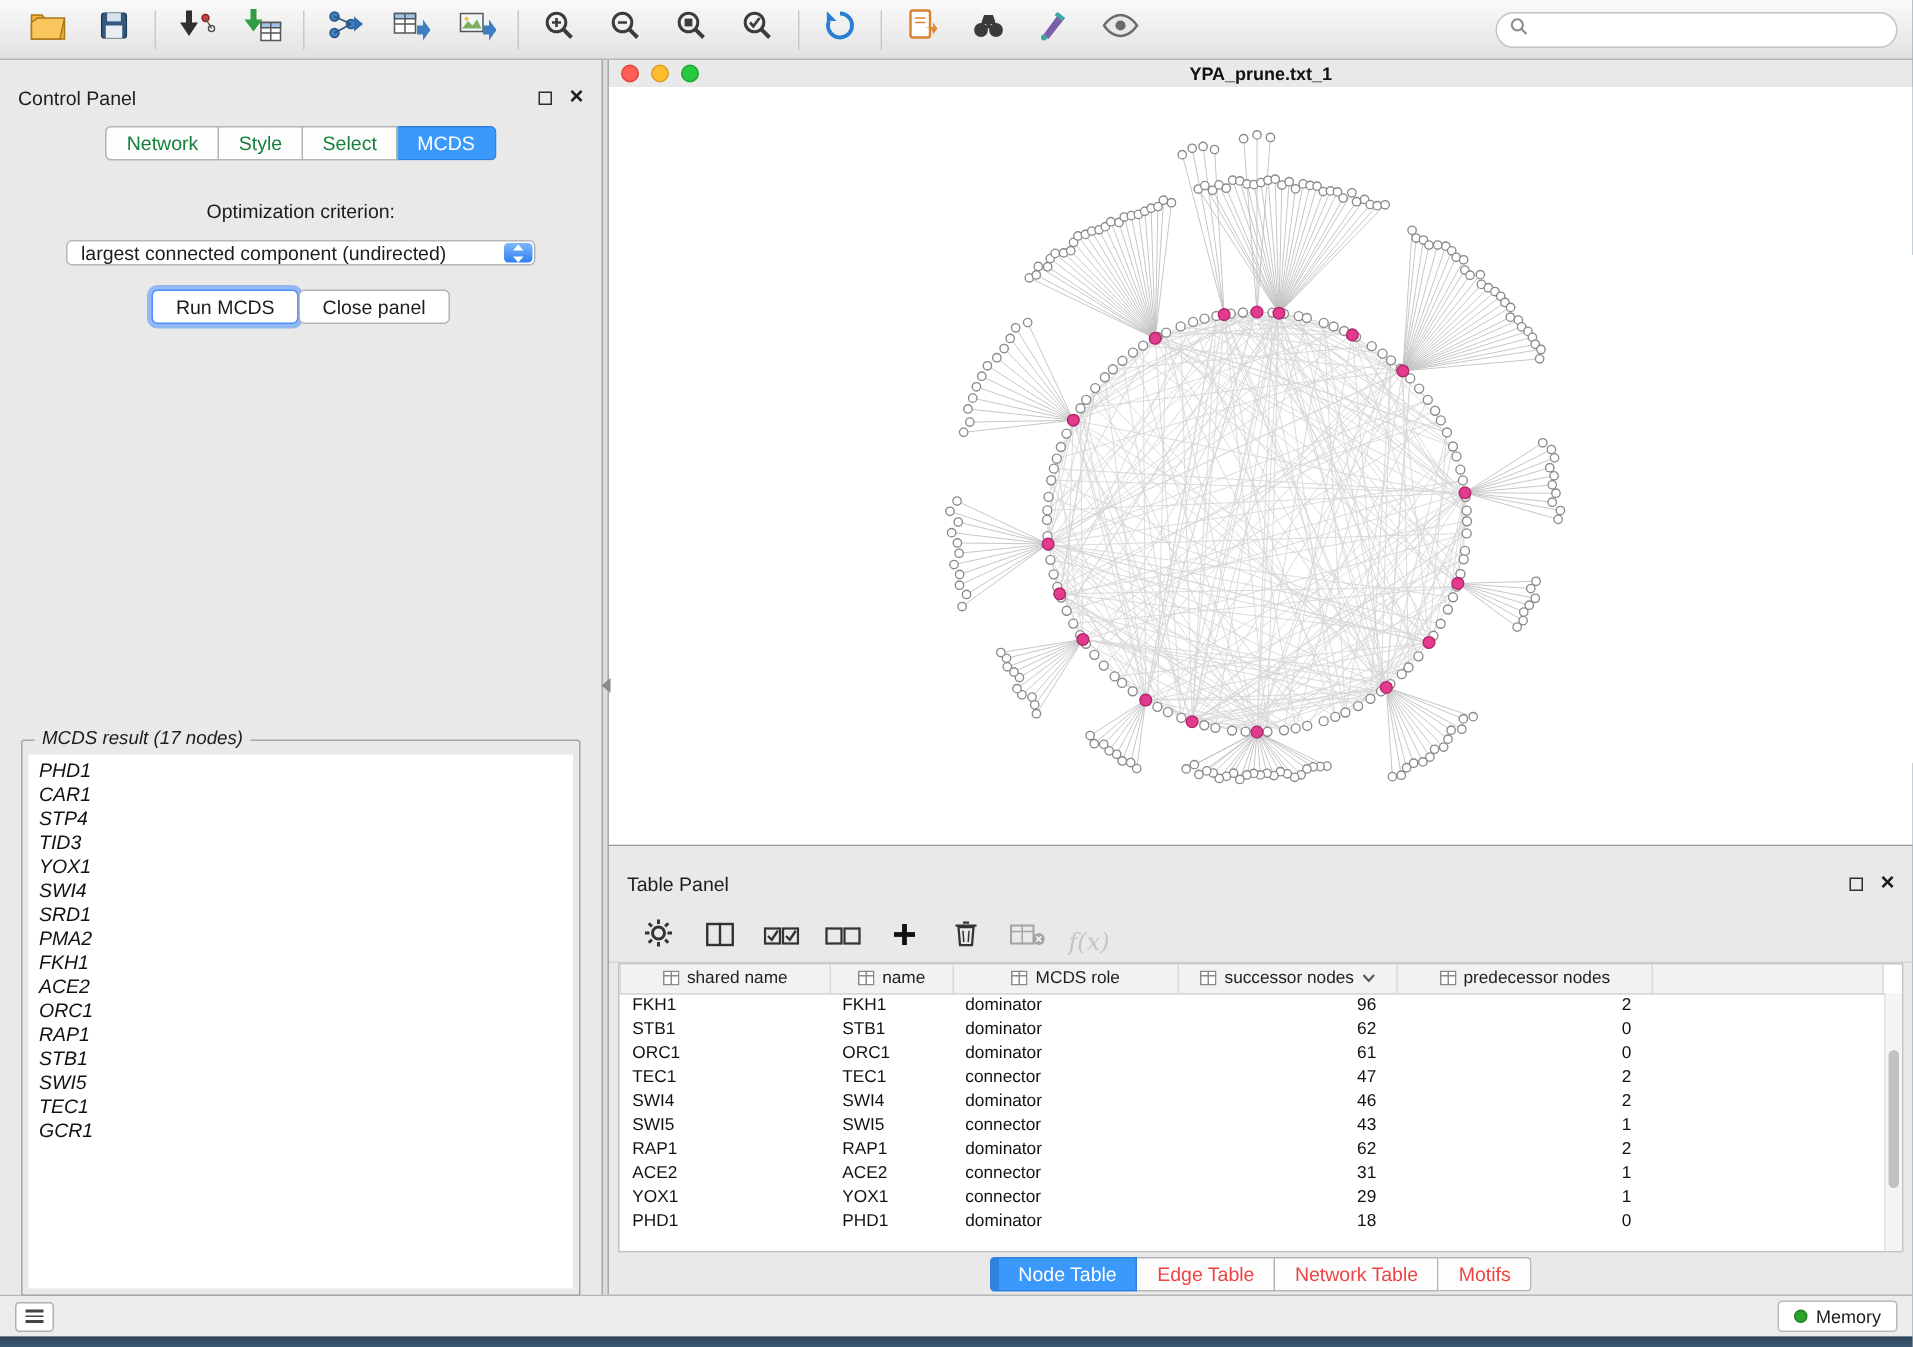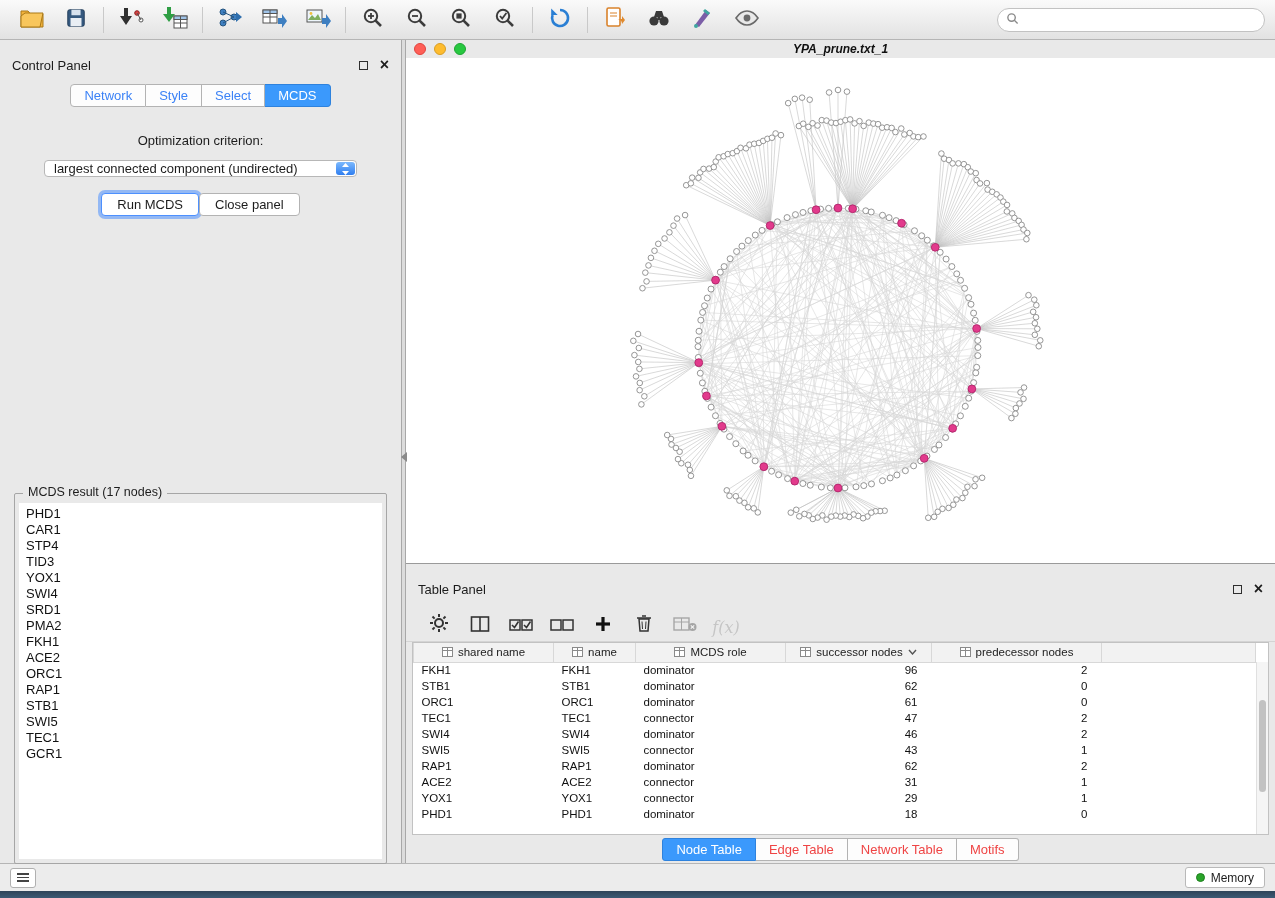--- a/index.html
+++ b/index.html
@@ -22,40 +22,40 @@
   .right-col{flex:1;display:flex;flex-direction:column;min-width:0;}
 
   
   .panel-titlebar{height:26px;display:flex;align-items:center;padding:0 12px;font-size:13px;color:#1c1c1c;flex:none;margin-top:12px;}
   .panel-win-controls{margin-left:auto;display:flex;gap:12px;align-items:center;}
   .float-box{width:9px;height:9px;border:1.5px solid #2e2e2e;display:inline-block;}
   .close-x{font-size:16px;font-weight:bold;color:#1c1c1c;line-height:10px;}
 
   
   .cp-tabs{display:flex;justify-content:center;margin:6px 0 4px;flex:none;}
-  .cp-tab{font-size:13px;padding:3px 13px;background:#fdfdfd;border:1px solid #b3b3b3;border-left:none;color:#3b82f6;}
+  .cp-tab{font-size:13px;padding:3px 13px;background:#fdfdfd;border:1px solid #b3b3b3;border-left:none;color:#15803d;}
   .cp-tab:first-child{border-left:1px solid #b3b3b3;border-radius:4px 0 0 4px;}
   .cp-tab:last-child{border-radius:0 4px 4px 0;}
   .cp-tab.active{background:#3b99fc;border-color:#2e82dd;color:#fff;}
 
   .opt-label{text-align:center;font-size:13px;color:#1c1c1c;margin-top:22px;}
   .criterion{width:313px;margin:12px auto 0;height:24px;background:#fff;border:1px solid #b7b7b7;border-radius:4px;display:flex;align-items:center;font-size:13px;color:#1c1c1c;padding-left:9px;position:relative;}
   .criterion .stepper{position:absolute;right:1px;top:1px;bottom:1px;width:19px;background:linear-gradient(#7cb9fd,#2f7ef0);border-radius:3px;display:flex;align-items:center;justify-content:center;}
   .btn-row{display:flex;justify-content:center;margin-top:16px;}
   .btn{font-size:13px;padding:3px 15px;background:#fff;border:1px solid #b3b3b3;border-radius:4px;color:#1c1c1c;}
   .btn.focused{box-shadow:0 0 0 3px rgba(77,144,254,.55);border-color:#4d90fe;}
 
-  .result-group{margin:277px 14px 0;height:371px;position:relative;border:1px solid #a6a6a6;border-radius:2px;flex:none;}
+  .result-group{margin:277px 14px 0;height:371px;position:relative;border:1px solid #a6a6a6;border-radius:2px;flex:none;font-style:italic;}
   .result-legend{position:absolute;top:-9px;left:8px;background:#e9e9e9;padding:0 5px;font-size:12.5px;color:#1c1c1c;}
   .result-list{position:absolute;left:4px;right:4px;top:9px;bottom:4px;background:#fff;overflow:hidden;}
   .mcds-item{font-size:13px;line-height:16px;padding:0 7px;color:#111;}
   .result-list .mcds-item:first-child{margin-top:3px;}
 
   
-  .network-view{height:524px;flex:none;display:flex;flex-direction:column;background:#e9e9e9;border-bottom:1px solid #9a9a9a;font-style:italic;}
+  .network-view{height:524px;flex:none;display:flex;flex-direction:column;background:#e9e9e9;border-bottom:1px solid #9a9a9a;}
   .net-titlebar{height:18px;flex:none;display:flex;align-items:center;position:relative;padding:0 8px;}
   .traffic{display:flex;gap:8px;align-items:center;}
   .tl{width:12px;height:12px;border-radius:50%;}
   .tl.red{background:#ff5f57;border:1px solid #e0443e;}
   .tl.yellow{background:#febc2e;border:1px solid #d89e24;}
   .tl.green{background:#28c840;border:1px solid #1ea433;}
   .net-title{position:absolute;left:0;right:0;text-align:center;font-size:12px;font-weight:bold;color:#111;}
   .net-canvas-wrap{flex:1;background:#fff;min-height:0;}
 
   
@@ -68,21 +68,21 @@
   table.node-table{border-collapse:collapse;width:calc(100% - 12px);table-layout:fixed;}
   .node-table th{background:#f2f2f2;border:1px solid #d8d8d8;border-top:none;font-weight:normal;font-size:11.5px;height:19px;color:#222;}
   .node-table th .hwrap{display:flex;align-items:center;justify-content:center;gap:5px;}
   .node-table td{height:16px;font-size:11.5px;color:#111;padding:0 8px;white-space:nowrap;overflow:hidden;}
   .c-shared{width:140px;}.c-name{width:82px;}.c-role{width:150px;}.c-succ{width:146px;}.c-pred{width:170px;}.c-fill{width:auto;}
   td.c-succ,td.c-pred{text-align:right;padding-right:14px;}
   .vscroll{position:absolute;right:0;top:19px;bottom:0;width:12px;background:#f5f5f5;border-left:1px solid #e0e0e0;}
   .vscroll .thumb{position:absolute;left:2px;right:2px;top:22%;height:92px;background:#c2c2c2;border-radius:4px;}
   .tp-tabs{height:28px;flex:none;display:flex;align-items:center;justify-content:center;}
   .tp-tab{font-size:13px;padding:3px 13px;background:#fdfdfd;border:1px solid #b3b3b3;border-left:none;color:#ef4444;}
-  .tp-tab:first-child{border-left:1px solid #000000;border-radius:3px 0 0 3px;}
+  .tp-tab:first-child{border-left:6px solid #000000;border-radius:3px 0 0 3px;}
   .tp-tab:last-child{border-radius:0 3px 3px 0;}
   .tp-tab.active{background:#3b99fc;border-color:#2e82dd;color:#fff;}
 
   
   .statusbar{height:28px;flex:none;background:#ececec;border-top:1px solid #b5b5b5;display:flex;align-items:center;padding:0 10px;}
   .menu-btn{width:26px;height:20px;border:1px solid #b0b0b0;border-radius:3px;background:#fff;display:flex;flex-direction:column;align-items:center;justify-content:center;gap:2px;}
   .menu-btn i{display:block;width:12px;height:1.5px;background:#444;}
   .memory-btn{margin-left:auto;height:21px;border:1px solid #b9b9b9;border-radius:3px;background:#fff;display:flex;align-items:center;gap:6px;padding:0 10px;font-size:12px;color:#1c1c1c;}
   .mem-dot{width:9px;height:9px;border-radius:50%;background:#2aa52a;border:1px solid #1d7f1d;}
   .desktop-strip{position:absolute;left:0;right:0;bottom:0;height:7px;background:linear-gradient(#2e4459,#3c5a74);}

